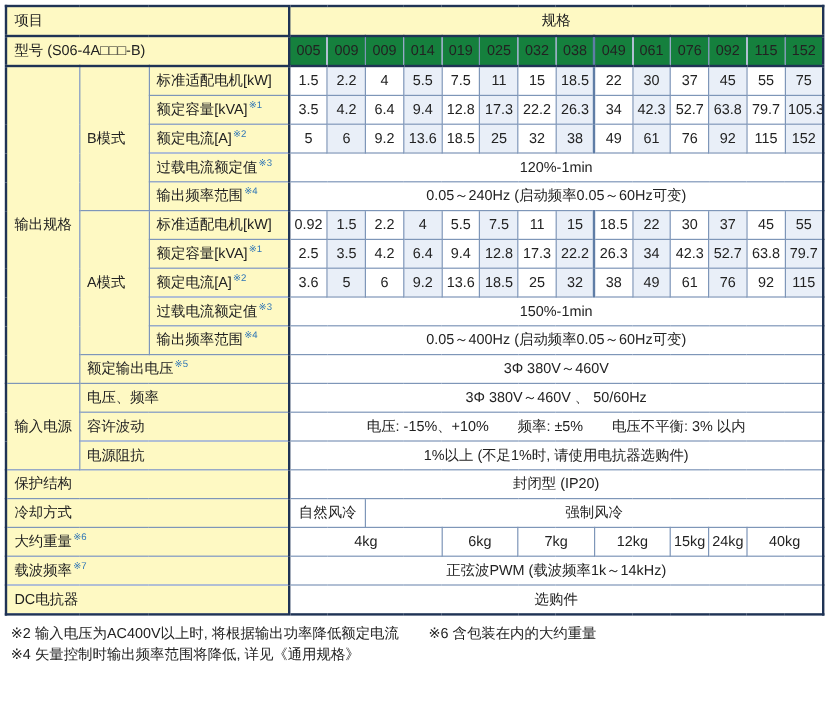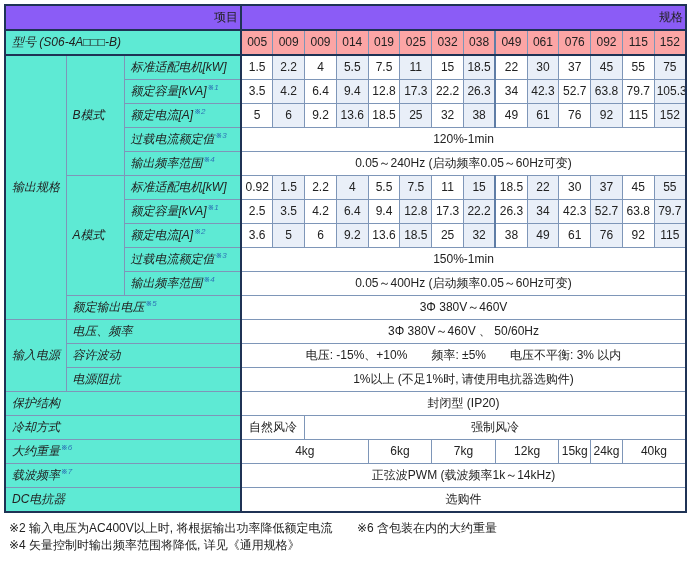--- a/index.html
+++ b/index.html
@@ -12,25 +12,25 @@
   table{
     border-collapse:collapse;table-layout:fixed;width:683px;
     border:2px solid #1f3355;
   }
   td{
     border:1px solid #7e96b8;
     font-size:12px;height:23px;line-height:23px;
     padding:0 2px;text-align:center;
     overflow:hidden;white-space:nowrap;
   }
-  td.lbl{background:#5eead4;text-align:left;padding-left:6px;font-style:italic;}
-  tr.hdr td{background:#8b5cf6;text-align:right;}
+  td.lbl{background:#fef9c3;text-align:left;padding-left:6px;}
+  tr.hdr td{background:#fef9c3;}
   td.hd-item{text-align:left;padding-left:6px;}
   td.hd-spec{text-align:center;}
-  td.model{background:#fca5a5;}
+  td.model{background:#15803d;}
   td.tint{background:#e9eff8;}
   td.val{background:#fff;}
   td.val.tint{background:#e9eff8;}
   .dark-b{border-bottom:2px solid #1f3355;}
   .sep{border-right:2px solid #1f3355;}
   .vsep{border-right:2px solid #5f7da6;}
   sup.note{color:#2e75b6;font-size:8px;line-height:0;margin-left:1px;}
   .foot{display:flex;margin-top:7px;padding-left:5px;}
   .foot ul{list-style:none;margin:0;padding:0;font-size:12px;line-height:17px;color:#222;}
   .foot ul:first-child{width:348px;flex:none;}

